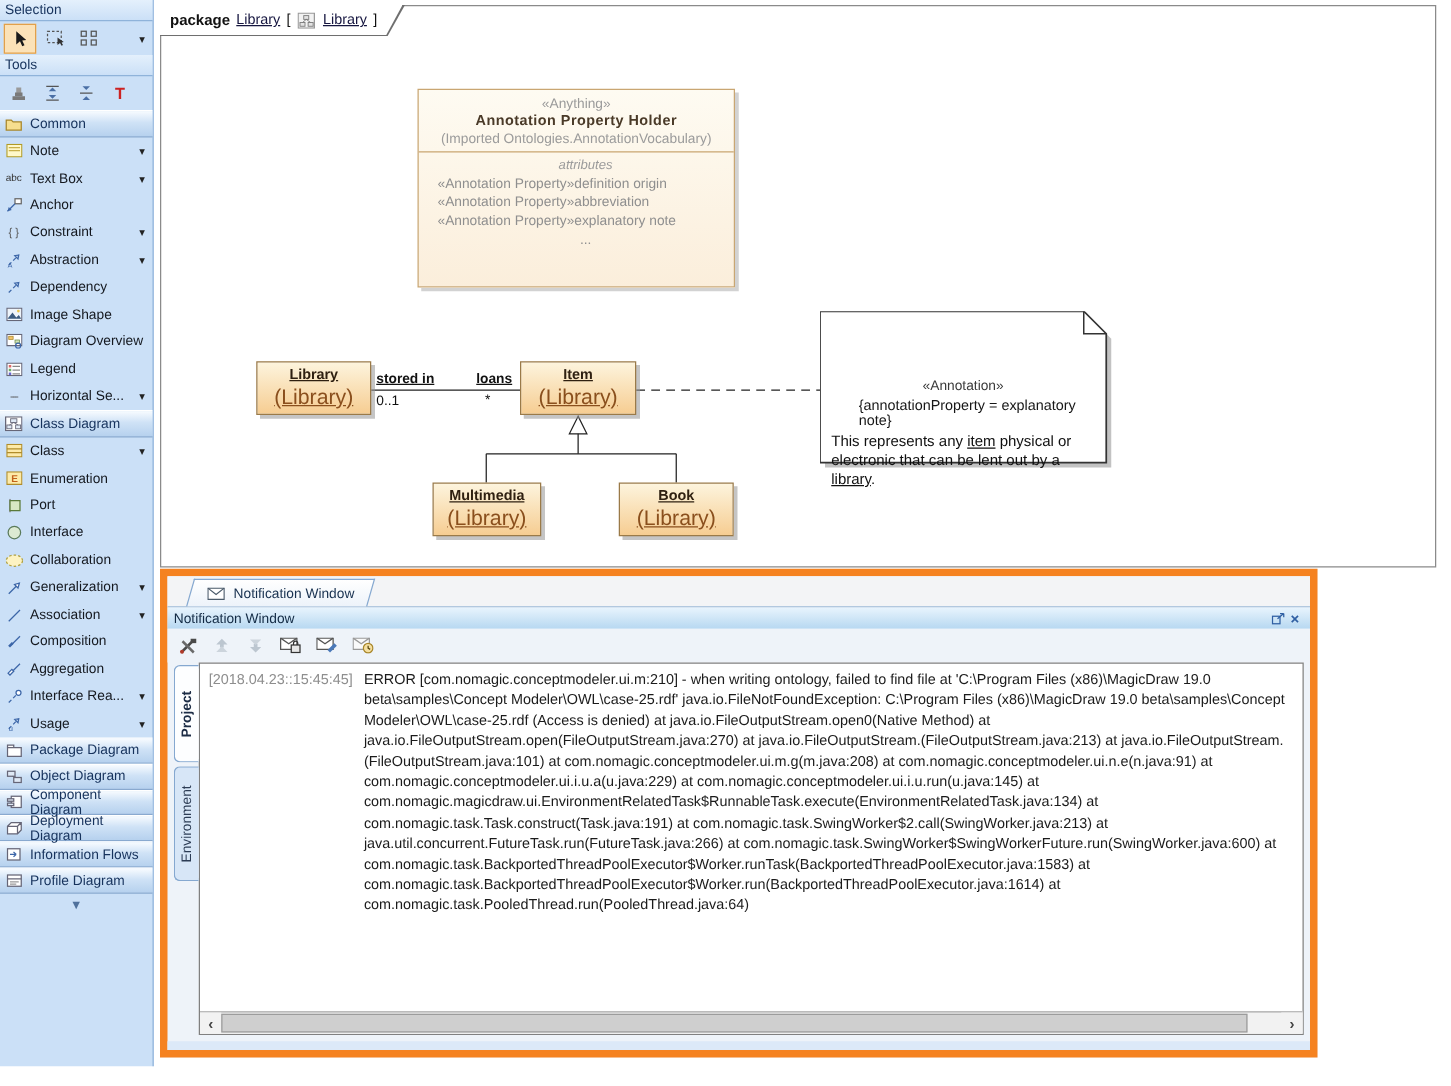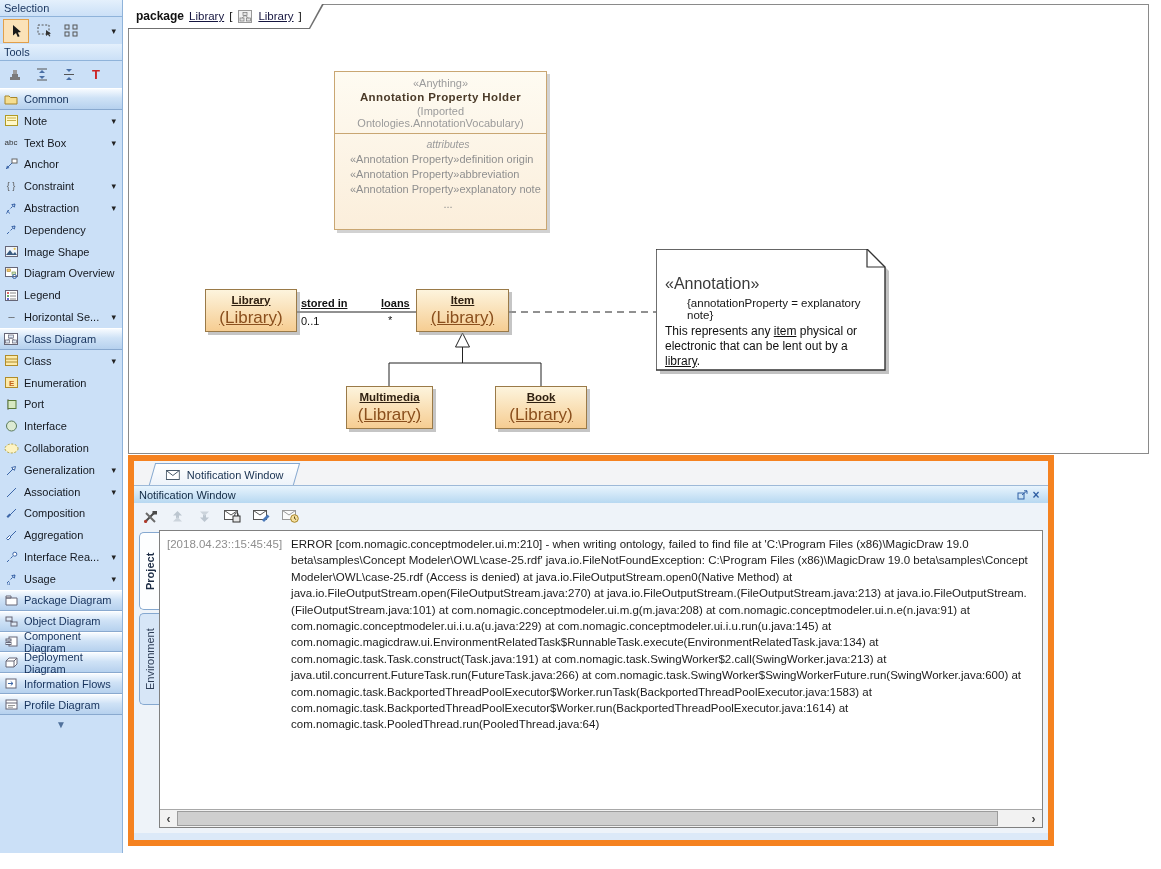--- a/index.html
+++ b/index.html
@@ -32,36 +32,36 @@
           clip-path:polygon(0 0,100% 0,calc(100% - 13px) 100%,0 100%);
           display:flex;align-items:center;gap:5px;padding-left:8px;box-sizing:border-box;}
   .pkg-kw{font-weight:bold;font-size:12px;color:#111;}
   .pkg-lnk{font-size:11.5px;color:#15153f;text-decoration:underline;}
   .pkg-br{font-size:11.5px;color:#111;}
   
   .uml{position:absolute;border:1px solid #9a7a48;background:linear-gradient(#fdf4dd,#f6cd92);
        box-shadow:3px 3px 0 rgba(150,150,150,.55);text-align:center;box-sizing:border-box;}
   .uml .nm{font-weight:bold;text-decoration:underline;color:#2f2011;font-size:11.5px;padding-top:4px;}
   .uml .pk{text-decoration:underline;color:#8a4f1d;font-size:17px;padding-top:2px;}
-  .ah{position:absolute;left:205px;top:66px;width:213px;height:159px;border:1px solid #c9a672;
+  .ah{position:absolute;left:205px;top:66px;width:254px;height:159px;border:1px solid #c9a672;
       background:linear-gradient(#fefbf2,#fbeedb);box-shadow:3px 3px 0 rgba(165,165,165,.5);
       box-sizing:border-box;}
   .ah-hdr{padding:5px 2px 4px;border-bottom:1px solid #c9a672;text-align:center;}
   .ah-st{color:#9b9b9b;}
   .ah-nm{color:#4a3a28;font-weight:bold;font-size:11.5px;letter-spacing:.4px;padding:2px 0;}
   .ah-q{color:#9b9b9b;}
   .ah-attrs{padding:3px 0 0 15px;color:#8f8f8f;line-height:15px;text-align:left;}
   .ah-lbl{text-align:center;font-style:italic;font-size:10.5px;color:#9b9b9b;}
   .ah-el{text-align:center;}
   .lab{position:absolute;font-size:11px;color:#111;}
   .lab.u{text-decoration:underline;font-weight:bold;}
   
   .note{position:absolute;left:527px;top:244px;width:234px;height:126px;}
   .note-content{position:absolute;left:0;top:0;width:229px;padding:26px 9px 0 9px;box-sizing:border-box;}
-  .note-st{font-size:16px;color:#3a3a3a;}
+  .note-st{text-align:center;font-size:11px;color:#3a3a3a;margin-top:28px;}
   .note-tag{text-align:left;font-size:11.5px;color:#161616;padding:4px 0 3px;margin-left:22px;}
   .note-body{font-size:12px;color:#101010;line-height:15px;}
   .note-body .lnk{text-decoration:underline;}
   
   .npanel{position:absolute;left:128px;top:455px;width:926px;height:391px;box-sizing:border-box;
           border:6px solid #F58220;background:#eef3f9;display:flex;flex-direction:column;}
   .ntabs{height:24px;background:#f3f4f6;border-bottom:1px solid #9db9d8;display:flex;align-items:flex-end;}
   .ntab{transform:skewX(-16deg);border:1px solid #85a8d0;border-bottom:0;height:21px;margin-left:18px;
         background:linear-gradient(#ffffff,#edf3fa);display:flex;align-items:center;}
   .ntab .inner{transform:skewX(16deg);display:flex;gap:6px;align-items:center;padding:0 12px;

